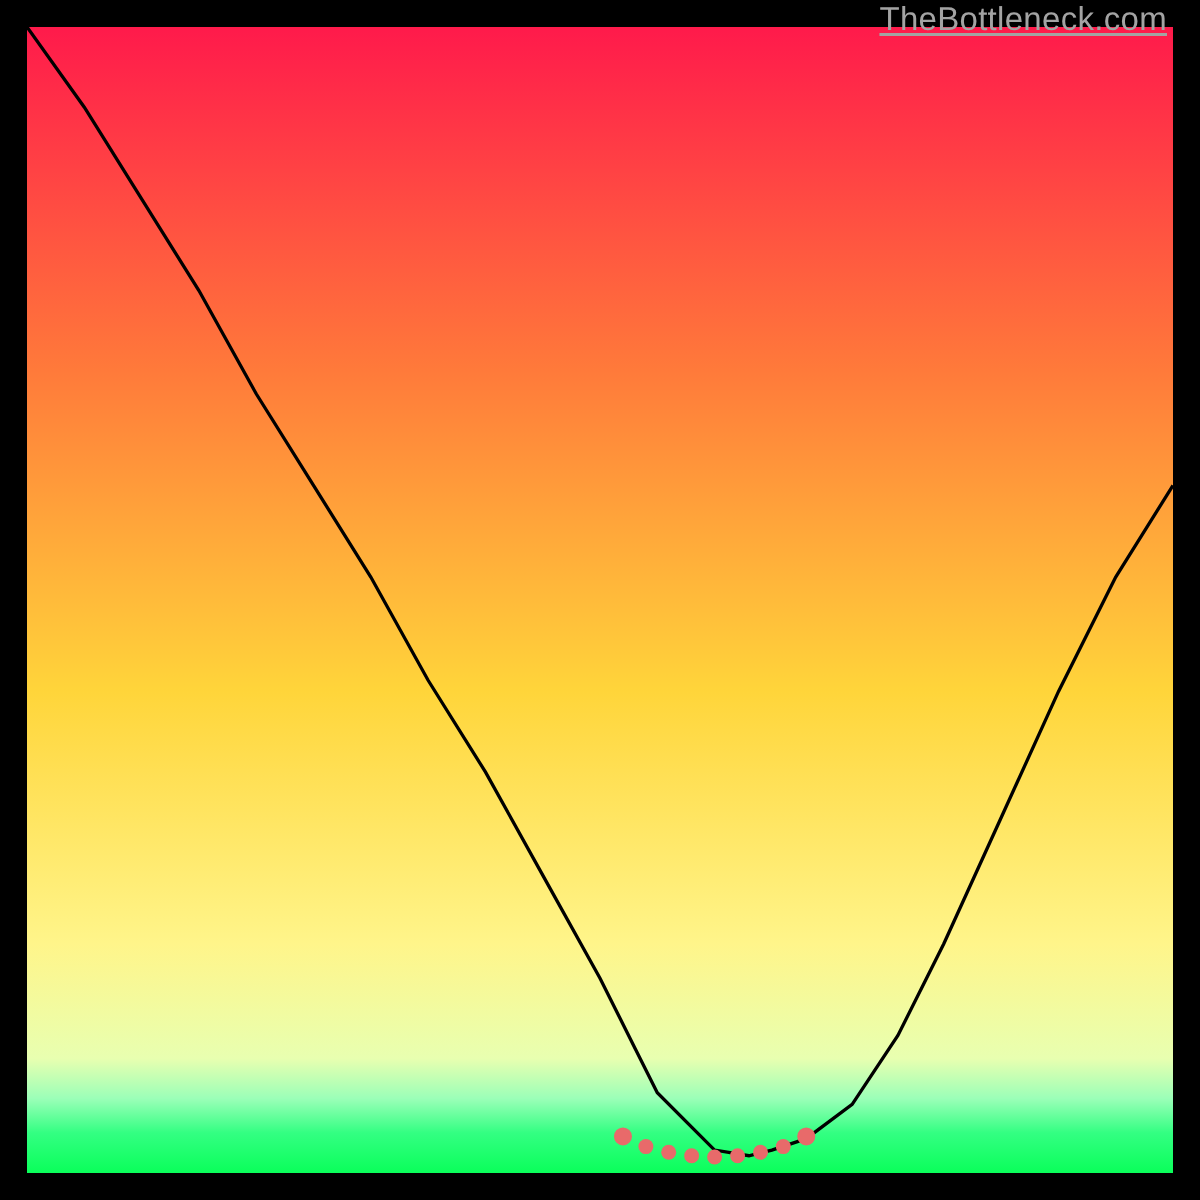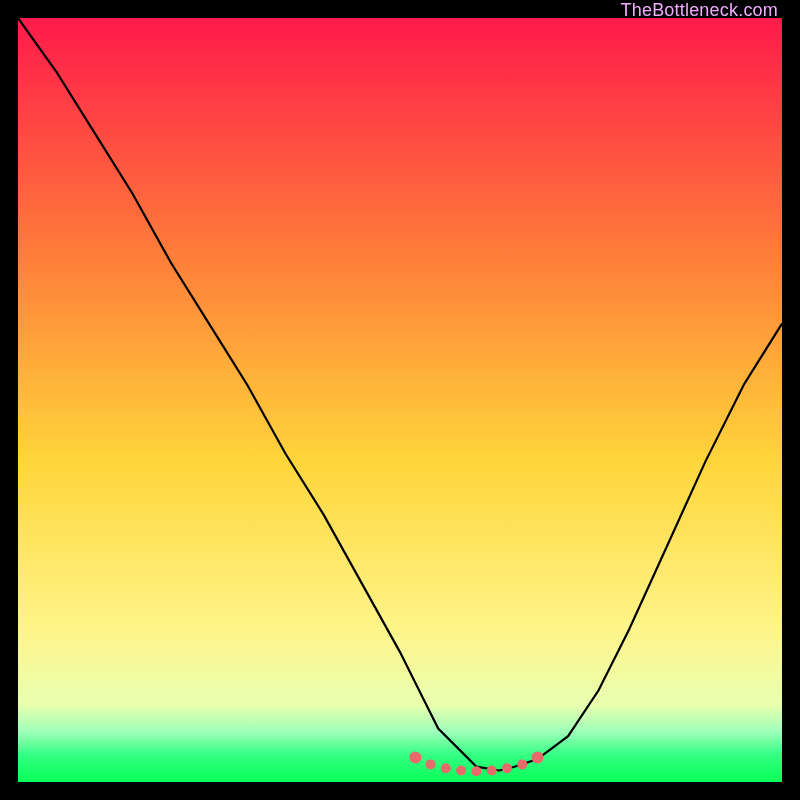--- a/index.html
+++ b/index.html
@@ -23,24 +23,25 @@
     position: absolute;
     left: 0;
     top: 0;
     width: 764px;
     height: 764px;
   }
   .watermark {
     position: absolute;
     top: 0px;
     right: 22px;
-    color: #f0abfc;
-    font-size: 18px;
+    color: #a3a3a3;
+    font-size: 22px;
     font-weight: 500;
     letter-spacing: 0.2px;
+    text-decoration: underline;
   }
 </style>
 </head>
 <body>
 
 <div class="frame">
   <svg class="plot" viewBox="0 0 764 764">
     <defs>
       <linearGradient id="bg" x1="0" y1="0" x2="0" y2="1">
           <stop offset="0%" stop-color="#ff1a4b"></stop>

